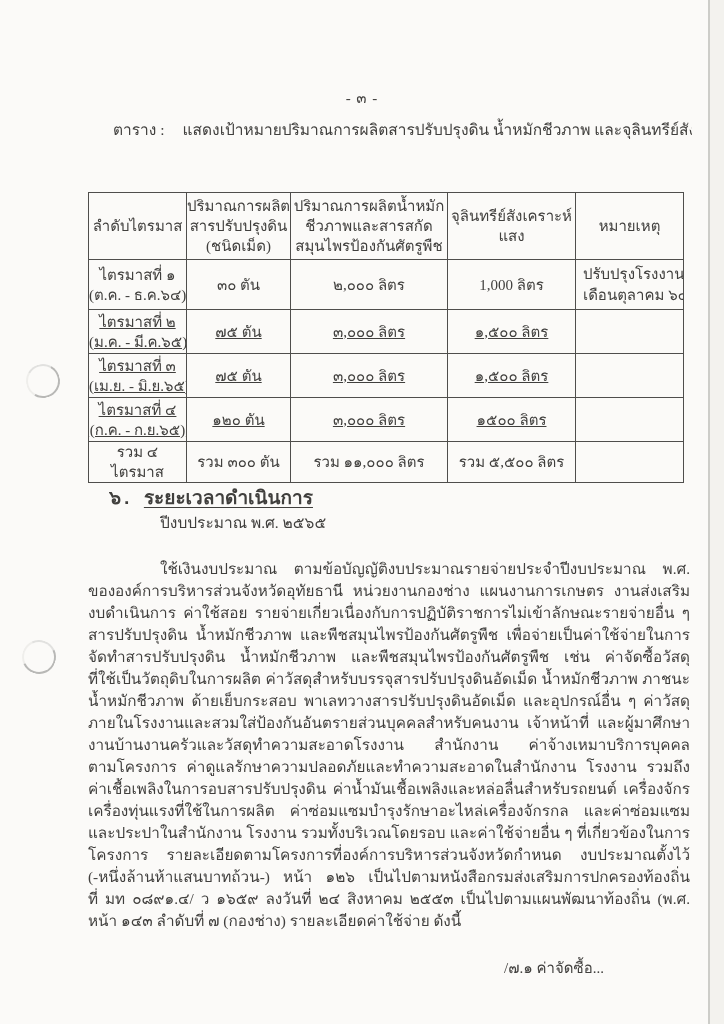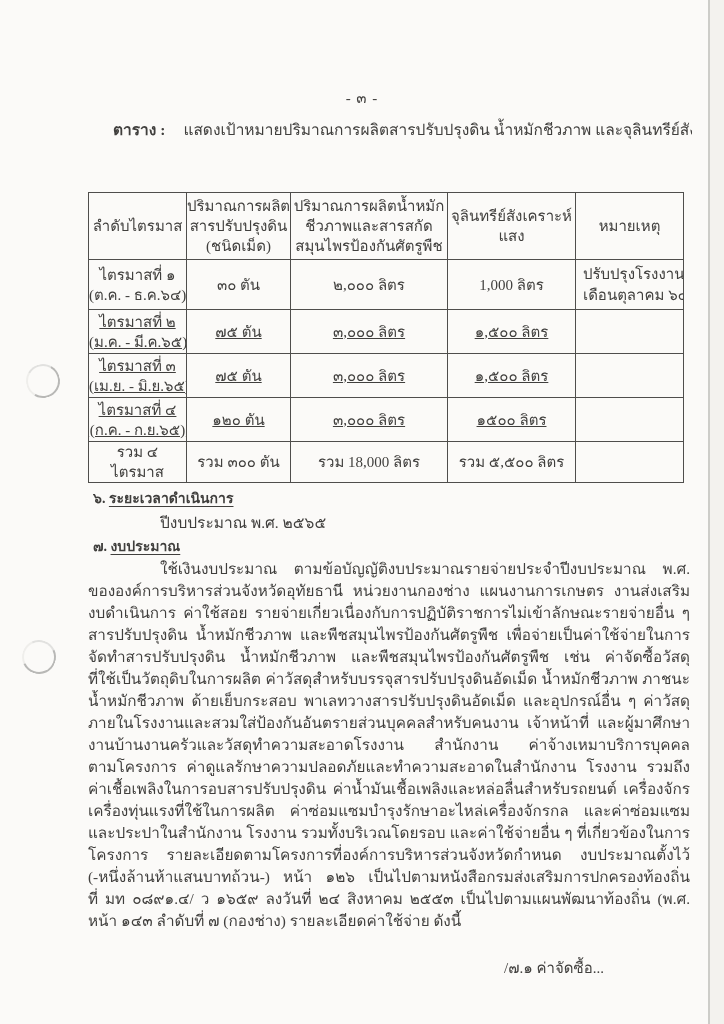--- a/index.html
+++ b/index.html
@@ -12,42 +12,42 @@
   }
   .page { position: relative; width: 724px; height: 1024px; }
 
   .page-number {
     position: absolute; top: 86px; left: 0; width: 724px;
     text-align: center; font-size: 15px; letter-spacing: 1px;
   }
 
   .caption { position: absolute; top: 116px; left: 88px; width: 604px; font-size: 15.5px; }
   .caption .cap-line1 { height: 28px; line-height: 28px; padding-left: 25px; overflow: hidden; white-space: nowrap; }
-  .caption .cap-label { font-weight: bold; margin-right: 18px; }
+  .caption .cap-label { font-weight: normal; margin-right: 18px; }
   .caption .cap-line2 { height: 22px; line-height: 22px; }
 
   table.qtable {
     position: absolute; top: 192px; left: 88px;
     width: 595px; table-layout: fixed;
     border-collapse: collapse; font-size: 15px;
   }
   .qtable th, .qtable td {
     border: 1px solid #4f4e4c;
     text-align: center; vertical-align: middle;
     padding: 0; font-weight: normal; line-height: 20px;
     overflow: hidden;
   }
   .qtable thead tr { height: 67px; }
   .qtable tr.r1 { height: 50px; }
   .qtable tr.r2, .qtable tr.r3, .qtable tr.r4 { height: 44px; text-decoration: underline; }
   .qtable tr.rtotal { height: 23px; }
   .qtable td.note { text-align: left; padding-left: 7px; line-height: 21px; }
   .qtable .cell-line { white-space: nowrap; }
 
-  .sec-head { position: absolute; left: 93px; width: 600px; height: 22px; line-height: 22px; font-size: 14px; font-weight: bold; white-space: nowrap; overflow: hidden; }
+  .sec-head { position: absolute; left: 109px; width: 600px; height: 22px; line-height: 22px; font-size: 19px; font-weight: bold; white-space: nowrap; overflow: hidden; font-family: Liberation Mono, monospace; }
   .sec-head .sec-title { text-decoration: underline; text-underline-offset: 3px; }
   .sec-body { position: absolute; left: 160px; width: 520px; height: 22px; line-height: 22px; font-size: 15.5px; white-space: nowrap; overflow: hidden; }
 
   .paragraph { position: absolute; top: 558px; left: 88px; width: 602px; font-size: 15.3px; }
   .pline {
     height: 22px; line-height: 22px; overflow: hidden;
     text-align: justify; text-align-last: justify;
   }
   .pline.first { padding-left: 72px; }
   .pline.last { text-align: right; text-align-last: left; }
@@ -147,37 +147,33 @@
           <div class="cell-line">(ก.ค. - ก.ย.๖๕)</div>
         </td>
         <td>๑๒๐ ตัน</td>
         <td>๓,๐๐๐ ลิตร</td>
         <td>๑๕๐๐ ลิตร</td>
         <td class="note"></td>
       </tr>
       <tr class="rtotal">
         <td>รวม ๔ ไตรมาส</td>
         <td>รวม ๓๐๐ ตัน</td>
-        <td>รวม 18,000 ลิตร</td>
+        <td>รวม ๑๑,๐๐๐ ลิตร</td>
         <td>รวม ๕,๕๐๐ ลิตร</td>
         <td class="note"></td>
       </tr>
     </tbody>
   </table>
 
   <div class="sec-head" style="top:488px">
     <span>๖.</span>
     <span class="sec-title">ระยะเวลาดำเนินการ</span>
   </div>
   <div class="sec-body" style="top:512px">ปีงบประมาณ พ.ศ. ๒๕๖๕</div>
 
-  <div class="sec-head" style="top:536px">
-    <span>๗.</span>
-    <span class="sec-title">งบประมาณ</span>
-  </div>
 
   <div class="paragraph">
     <div class="pline first">ใช้เงินงบประมาณ ตามข้อบัญญัติงบประมาณรายจ่ายประจำปีงบประมาณ พ.ศ. ๒๕๖๕</div>
     <div class="pline">ขององค์การบริหารส่วนจังหวัดอุทัยธานี หน่วยงานกองช่าง แผนงานการเกษตร งานส่งเสริมการเกษตร</div>
     <div class="pline">งบดำเนินการ ค่าใช้สอย รายจ่ายเกี่ยวเนื่องกับการปฏิบัติราชการไม่เข้าลักษณะรายจ่ายอื่น ๆ โครงการจัดทำ</div>
     <div class="pline">สารปรับปรุงดิน น้ำหมักชีวภาพ และพืชสมุนไพรป้องกันศัตรูพืช เพื่อจ่ายเป็นค่าใช้จ่ายในการดำเนินโครงการ</div>
     <div class="pline">จัดทำสารปรับปรุงดิน น้ำหมักชีวภาพ และพืชสมุนไพรป้องกันศัตรูพืช เช่น ค่าจัดซื้อวัสดุการเกษตรและวัสดุอื่น ๆ</div>
     <div class="pline">ที่ใช้เป็นวัตถุดิบในการผลิต ค่าวัสดุสำหรับบรรจุสารปรับปรุงดินอัดเม็ด น้ำหมักชีวภาพ ภาชนะในการหมัก</div>
     <div class="pline">น้ำหมักชีวภาพ ด้ายเย็บกระสอบ พาเลทวางสารปรับปรุงดินอัดเม็ด และอุปกรณ์อื่น ๆ ค่าวัสดุป้องกันอันตราย</div>
     <div class="pline">ภายในโรงงานและสวมใส่ป้องกันอันตรายส่วนบุคคลสำหรับคนงาน เจ้าหน้าที่ และผู้มาศึกษาดูงาน ค่าวัสดุ</div>

